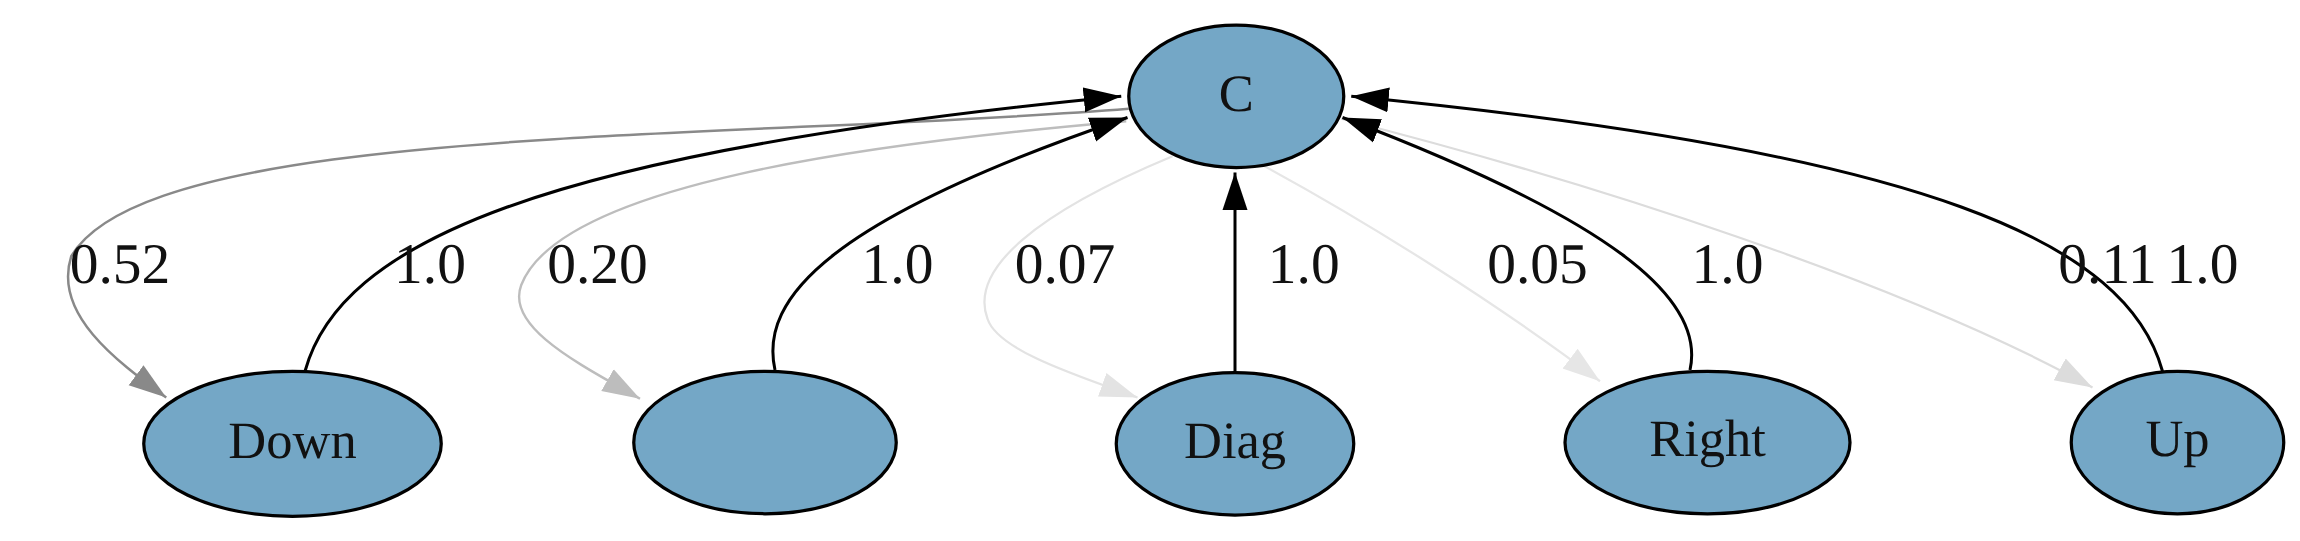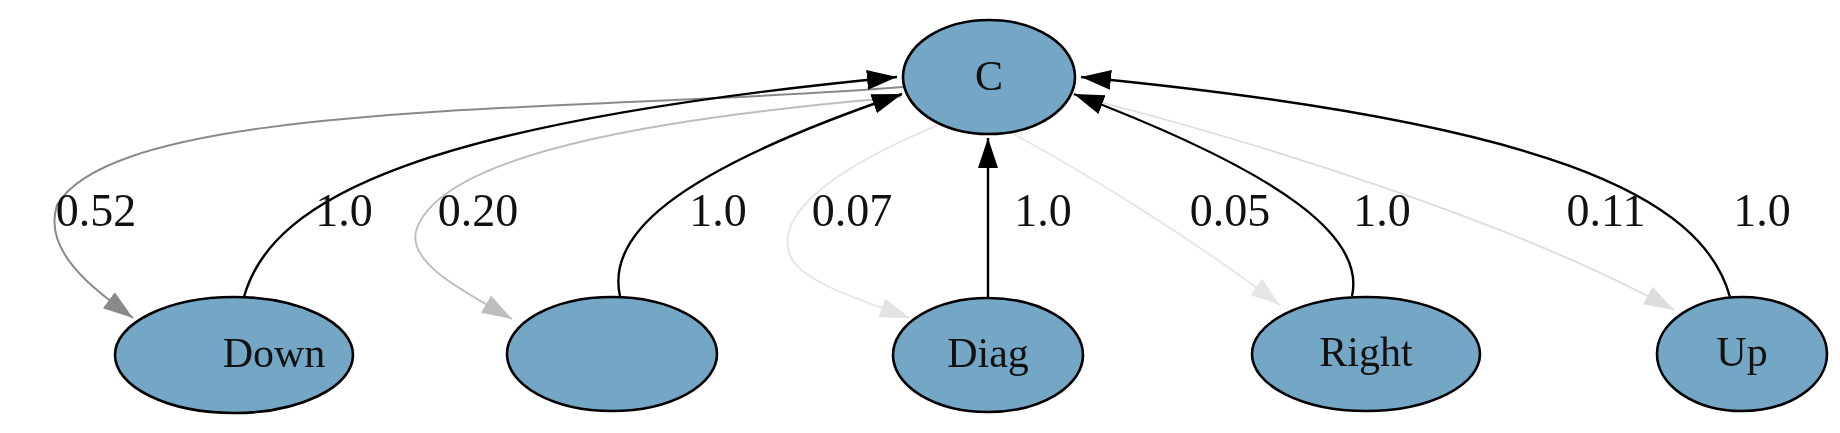--- a/index.html
+++ b/index.html
@@ -74,29 +74,29 @@
 
     <ellipse cx="989" cy="77" rx="86" ry="57" fill="#74a7c6" stroke="#000000" stroke-width="2.6"></ellipse>
     <ellipse cx="234" cy="355" rx="119" ry="58" fill="#74a7c6" stroke="#000000" stroke-width="2.6"></ellipse>
     <ellipse cx="612" cy="354" rx="105" ry="57" fill="#74a7c6" stroke="#000000" stroke-width="2.6"></ellipse>
     <ellipse cx="988" cy="355" rx="95" ry="57" fill="#74a7c6" stroke="#000000" stroke-width="2.6"></ellipse>
     <ellipse cx="1366" cy="354" rx="114" ry="57" fill="#74a7c6" stroke="#000000" stroke-width="2.6"></ellipse>
     <ellipse cx="1742" cy="354" rx="85" ry="57" fill="#74a7c6" stroke="#000000" stroke-width="2.6"></ellipse>
   </svg>
 
   <div class="lbl node-lbl" style="left:989px; top:76px;">C</div>
-  <div class="lbl node-lbl" style="left:234px; top:353px;margin-left:40px;">Down</div>
+  <div class="lbl node-lbl" style="left:234px; top:353px;">Down</div>
   <div class="lbl node-lbl" style="left:988px; top:353px;">Diag</div>
   <div class="lbl node-lbl" style="left:1366px; top:352px;">Right</div>
   <div class="lbl node-lbl" style="left:1742px; top:352px;">Up</div>
 
   <div class="lbl" style="left:96px;   top:211px;">0.52</div>
   <div class="lbl" style="left:344px;  top:211px;">1.0</div>
   <div class="lbl" style="left:478px;  top:211px;">0.20</div>
   <div class="lbl" style="left:718px;  top:211px;">1.0</div>
   <div class="lbl" style="left:852px;  top:211px;">0.07</div>
   <div class="lbl" style="left:1043px; top:211px;">1.0</div>
   <div class="lbl" style="left:1230px; top:211px;">0.05</div>
   <div class="lbl" style="left:1382px; top:211px;">1.0</div>
-  <div class="lbl" style="left:1606px; top:211px;">0.11</div>
+  <div class="lbl" style="left:1686px; top:211px;">0.11</div>
   <div class="lbl" style="left:1762px; top:211px;">1.0</div>
 
 </div>
 
 </body></html>

